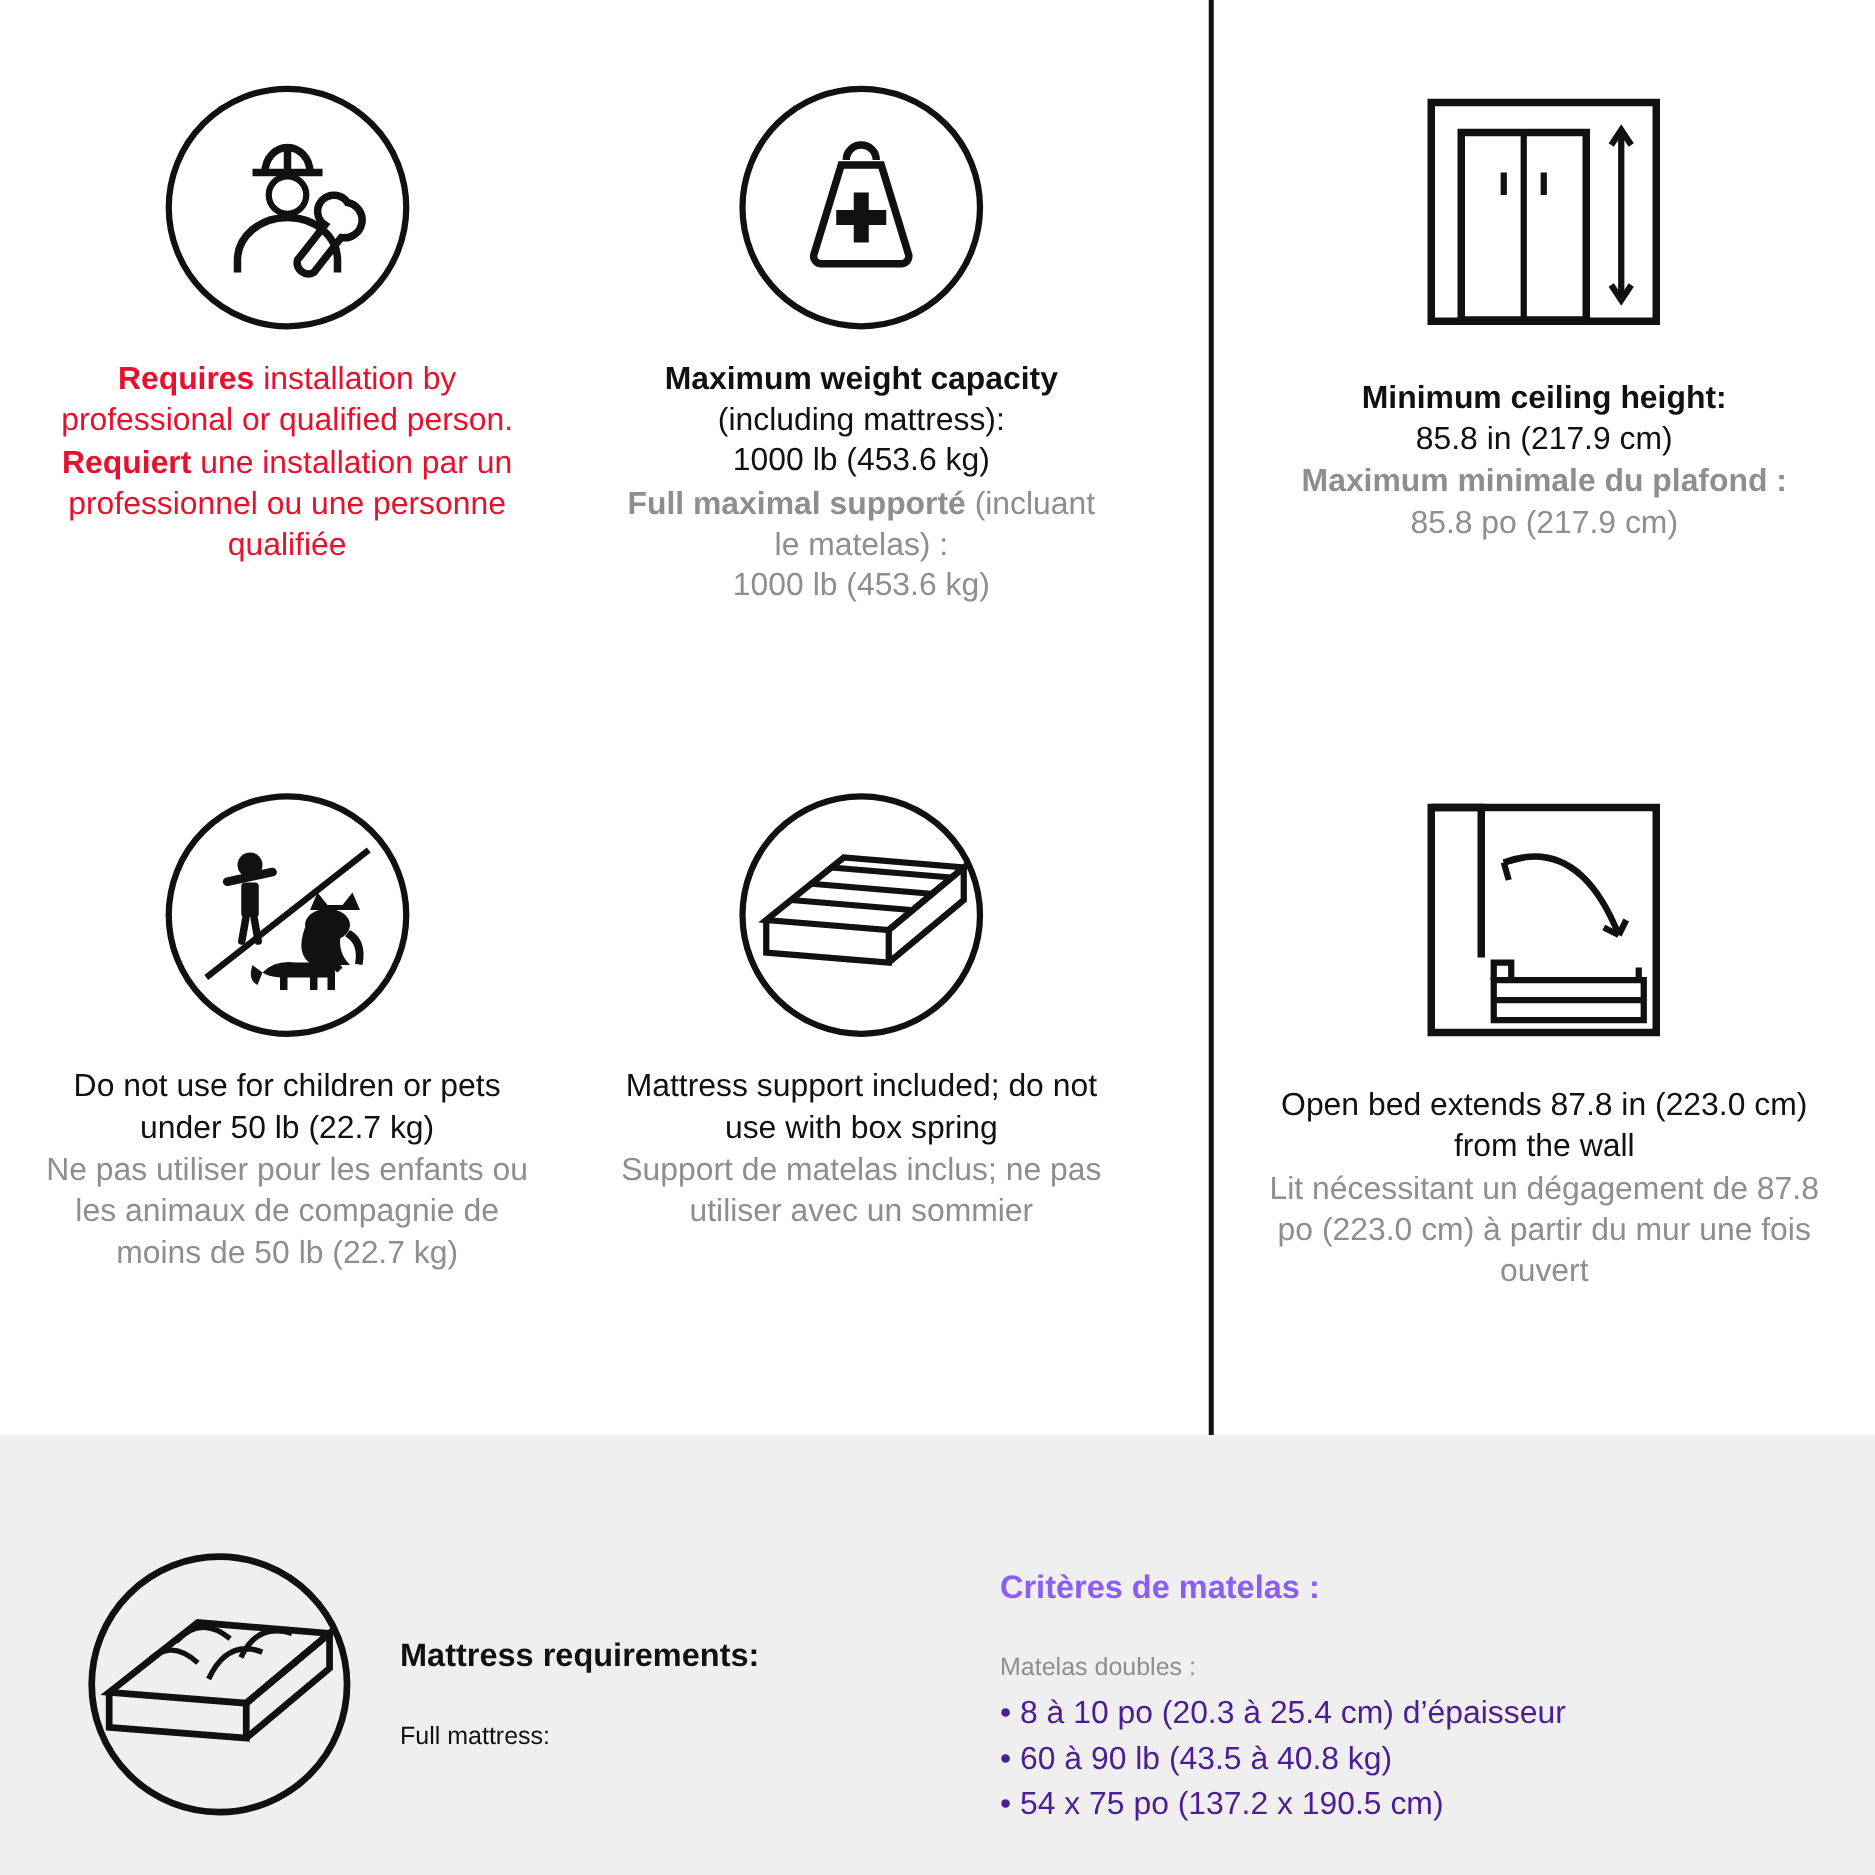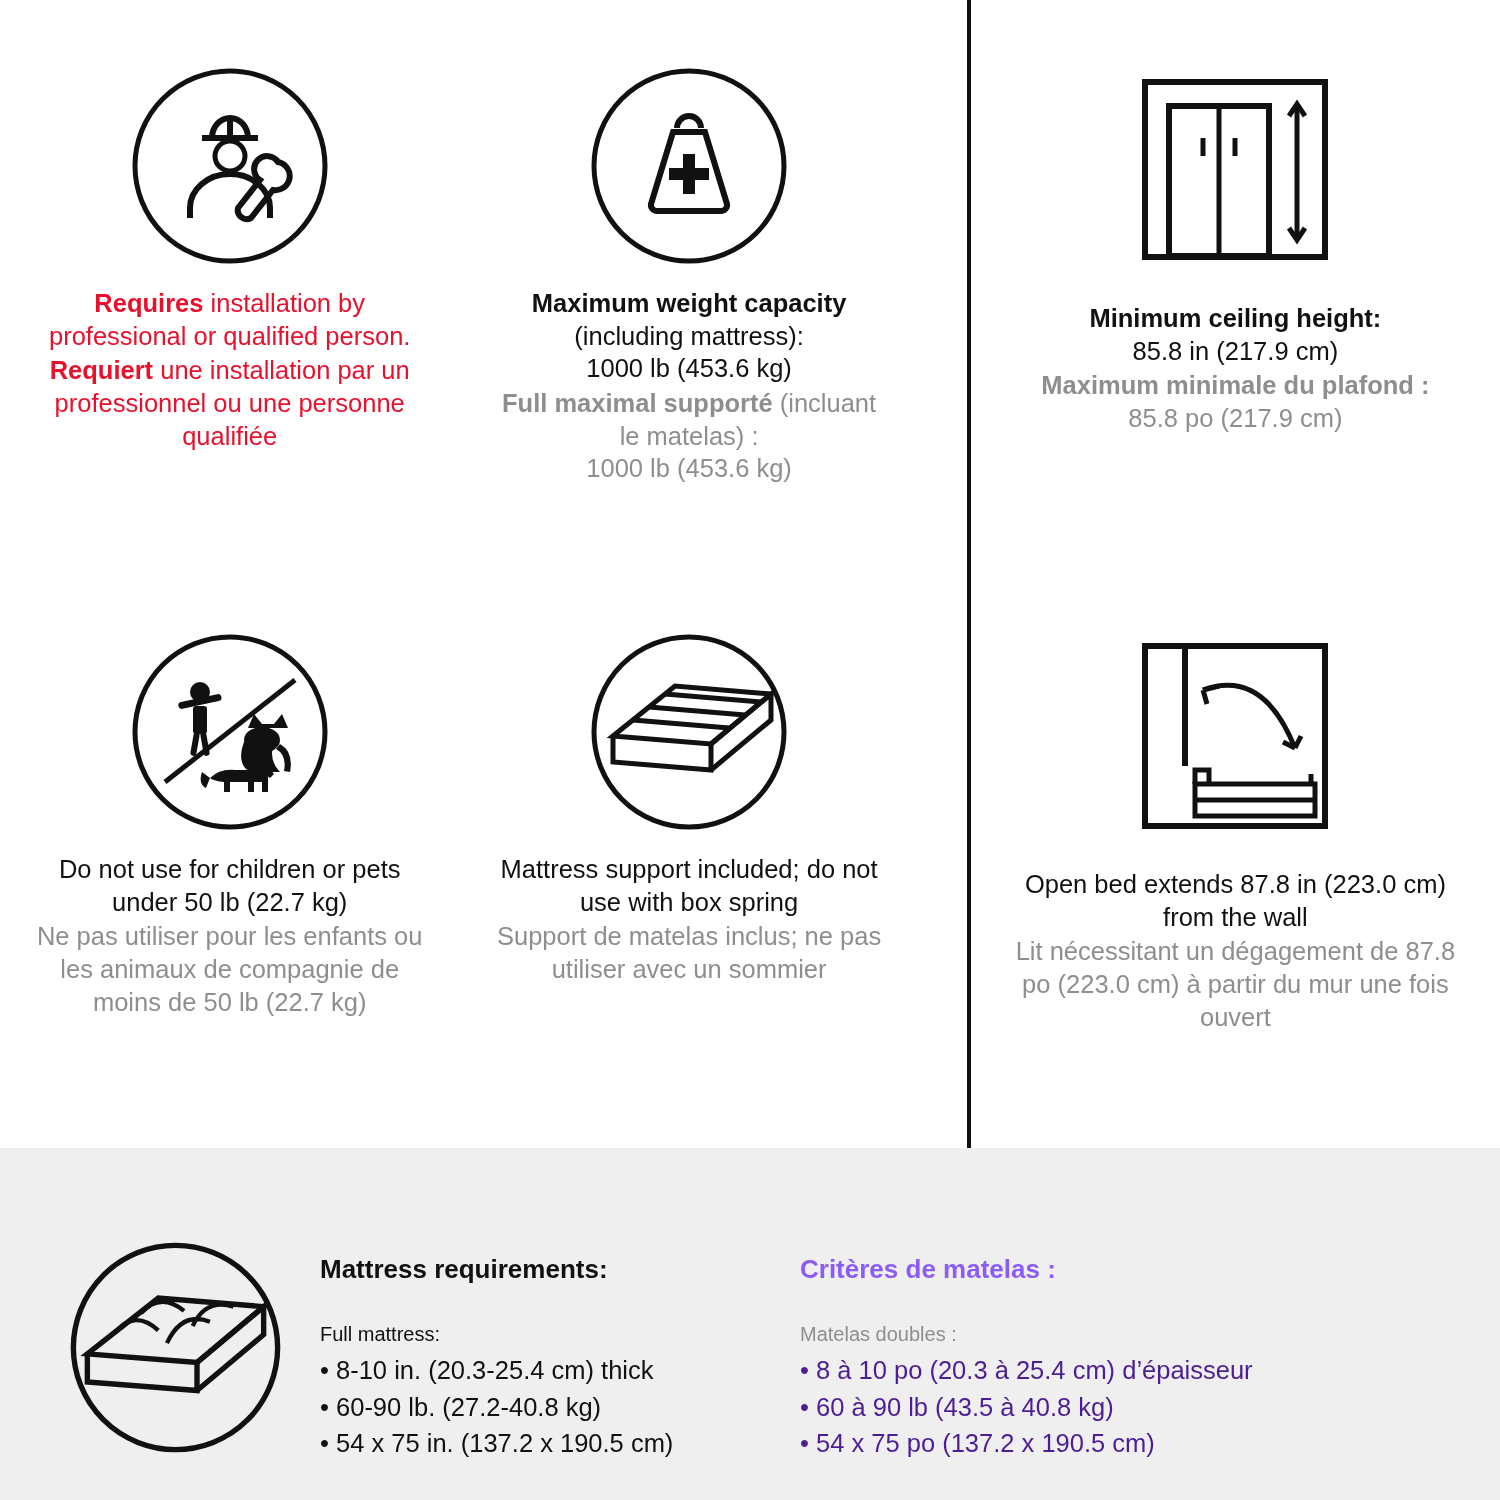--- a/index.html
+++ b/index.html
@@ -269,25 +269,20 @@
         <path d="M18 106 l66 -52 l98 8 l-62 52 z"></path>
         <path d="M18 106 v26 l102 8 v-26"></path>
         <path d="M120 114 l62 -52 v26 l-62 52"></path>
         <path d="M44 86 q18 -22 40 -2 M68 68 q18 -20 40 -2 M92 96 q14 -30 40 -20 M116 80 q12 -26 38 -18" stroke-width="4"></path>
       </svg>
     </div>
 
     <div class="bottom-col en-col">
       <div class="bc-title">Mattress requirements:</div>
       <div class="bc-sub">Full mattress:</div>
-      <ul class="bc-list">
-        <li>• 8-10 in. (20.3-25.4 cm) thick</li>
-        <li>• 60-90 lb. (27.2-40.8 kg)</li>
-        <li>• 54 x 75 in. (137.2 x 190.5 cm)</li>
-      </ul>
     </div>
 
     <div class="bottom-col fr-col">
       <div class="bc-title grey">Critères de matelas :</div>
       <div class="bc-sub grey">Matelas doubles :</div>
       <ul class="bc-list grey">
         <li>• 8 à 10 po (20.3 à 25.4 cm) d’épaisseur</li>
         <li>• 60 à 90 lb (43.5 à 40.8 kg)</li>
         <li>• 54 x 75 po (137.2 x 190.5 cm)</li>
       </ul>

